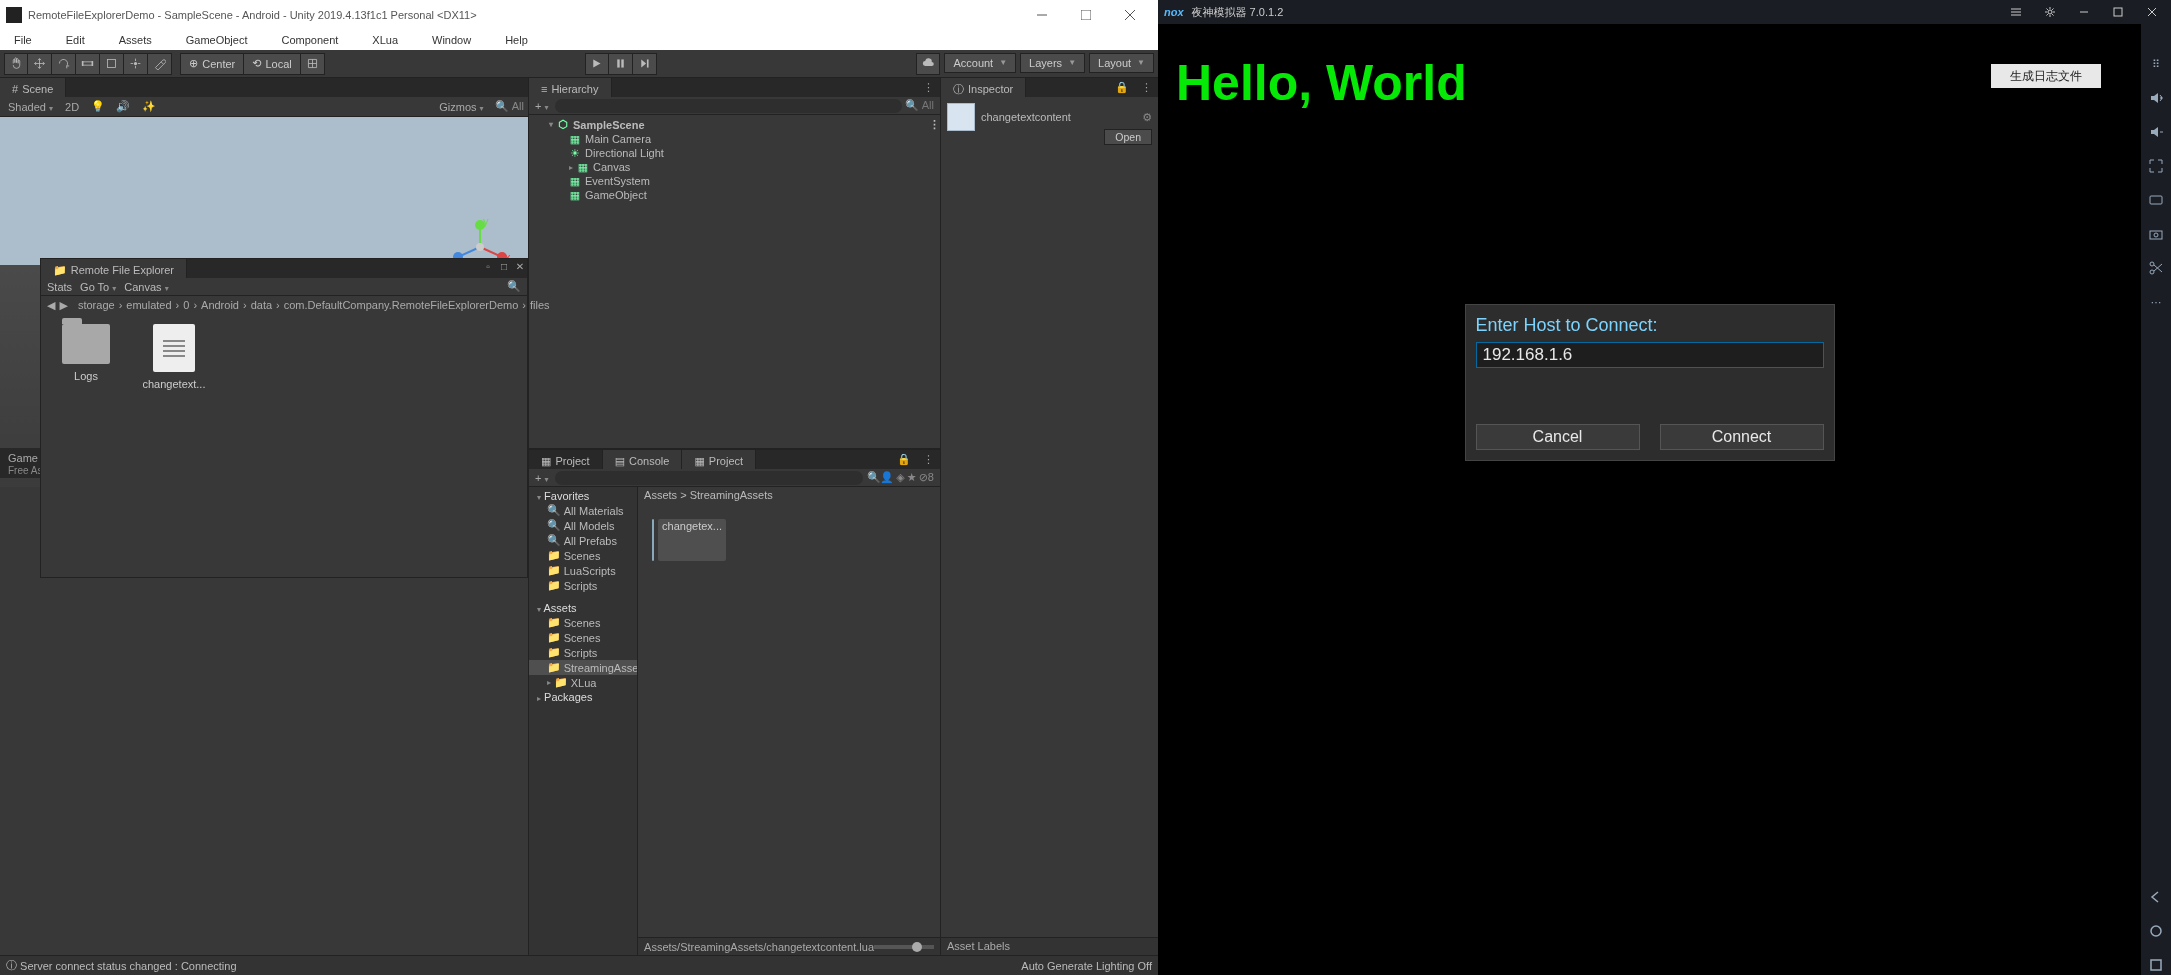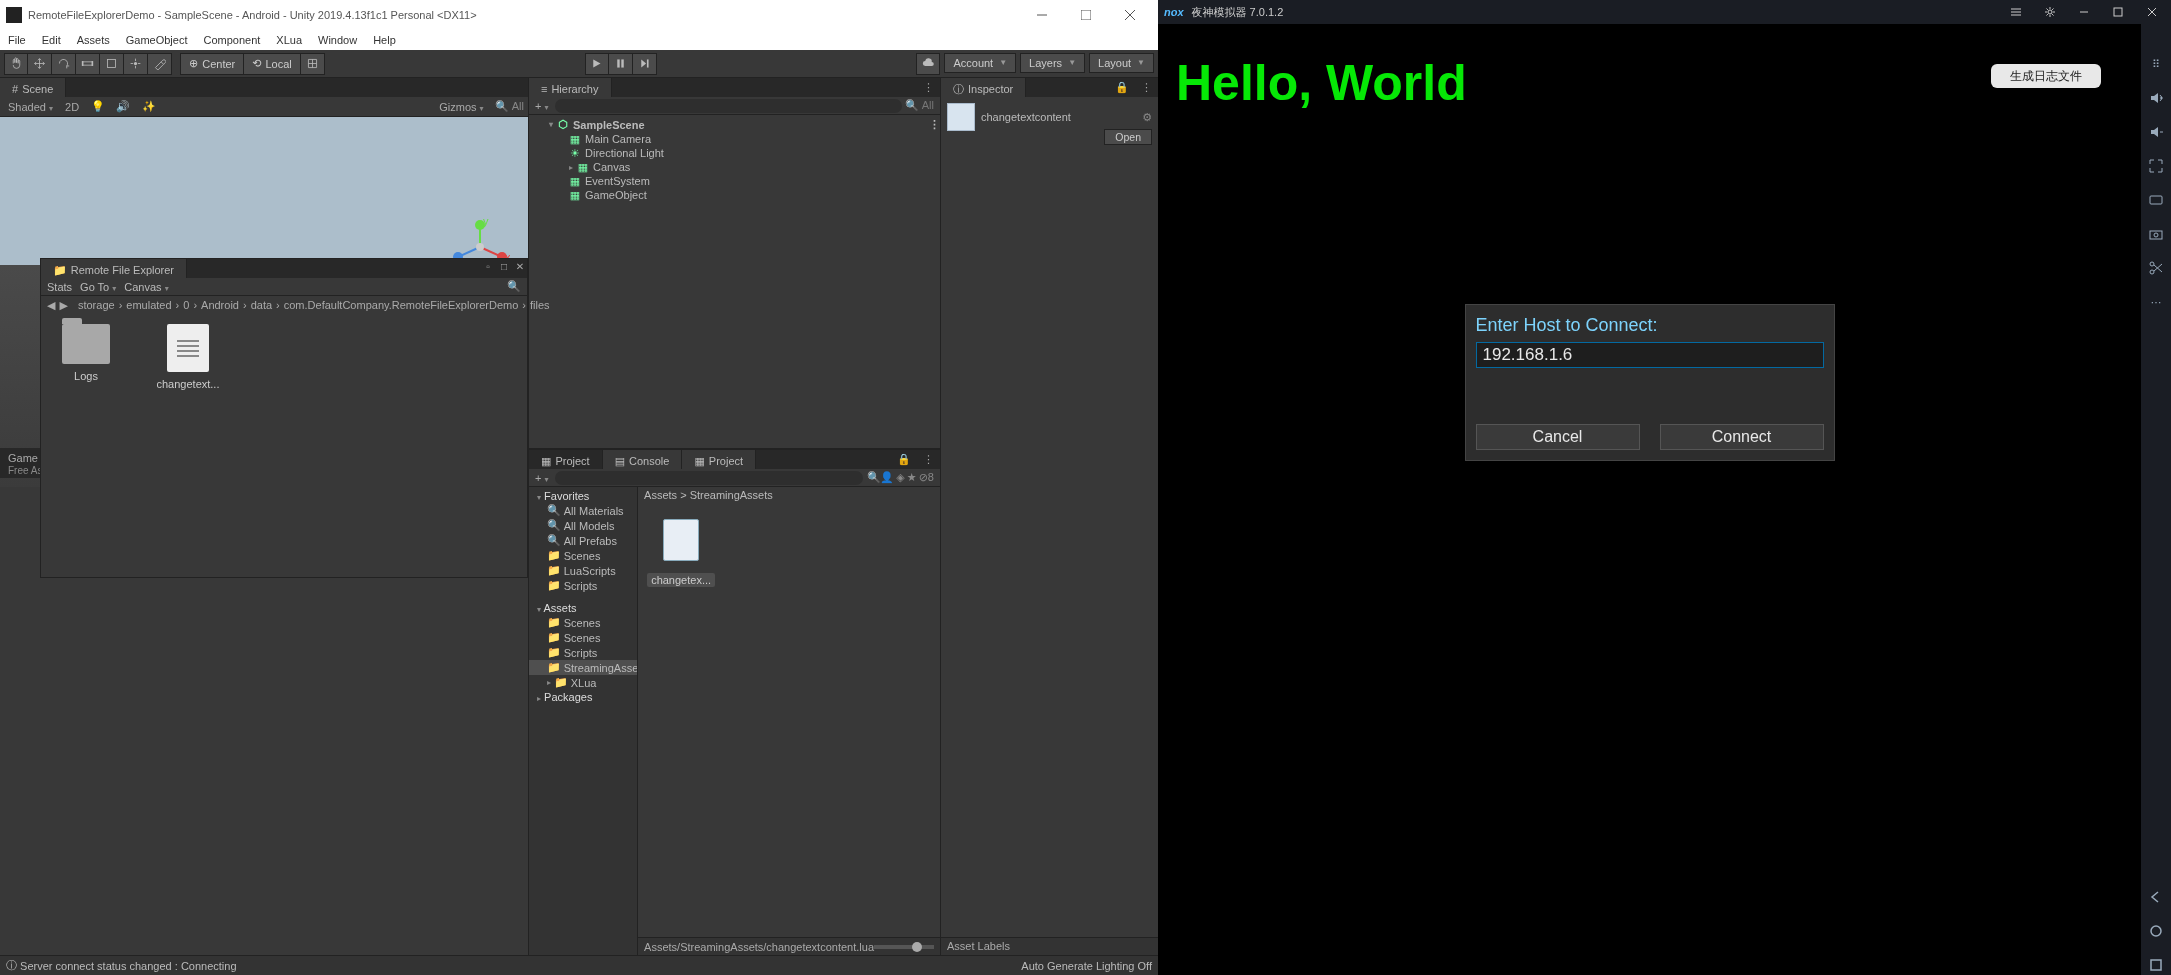--- a/index.html
+++ b/index.html
@@ -3,21 +3,21 @@
 <meta charset="utf-8">
 <style>
 *{margin:0;padding:0;box-sizing:border-box;font-family:"Segoe UI",Arial,sans-serif;font-size:11px;user-select:none}
 html,body{width:2171px;height:975px;overflow:hidden;background:#000}
 .root{display:flex;width:100%;height:100%}
 .unity{width:1158px;height:100%;display:flex;flex-direction:column;background:#383838}
 .titlebar{height:30px;background:#fff;color:#555;display:flex;align-items:center;padding:0 6px;font-size:12px}
 .titlebar .sp{flex:1}
 .winbtn{width:44px;height:30px;display:flex;align-items:center;justify-content:center;color:#555}
 .winbtn svg{width:10px;height:10px}
-.menubar{height:20px;background:#fff;color:#333;display:flex;align-items:center;gap:0}
+.menubar{height:20px;background:#fff;color:#333;display:flex;align-items:center;padding-left:6px;gap:18px}
 .menubar span{padding:2px 8px}
 .toolbar{height:28px;background:#383838;display:flex;align-items:center;border-bottom:1px solid #222}
 .tbgroup{display:flex}
 .tbbtn{width:24px;height:22px;background:#4b4b4b;border:1px solid #222;display:flex;align-items:center;justify-content:center;color:#bbb}
 .tbbtn+ .tbbtn{border-left:none}
 .tbbtn svg{width:13px;height:13px}
 .tbbtn.wide{width:auto;padding:0 8px;gap:4px;font-size:11px;color:#ccc}
 .center{margin:0 auto;display:flex;gap:0}
 .ddbtn{height:20px;background:#4b4b4b;border:1px solid #222;color:#ccc;display:flex;align-items:center;padding:0 8px;gap:6px;font-size:11px}
 .ddbtn .arr{font-size:8px;color:#999}
@@ -28,21 +28,21 @@
 .tabb{min-width:60px;background:#383838;color:#bbb;padding:3px 12px 0;border-right:1px solid #222;display:flex;align-items:center;gap:4px}
 .scenebar{height:20px;background:#383838;border-bottom:1px solid #222;display:flex;align-items:center;color:#aaa;font-size:10px;padding-left:4px;gap:4px}
 .sbitem{padding:0 4px}
 .gizmo{position:absolute;right:18px;top:100px;width:60px;height:60px}
 .persp{position:absolute;right:22px;top:170px;color:#888;font-size:10px}
 .gamev{position:absolute;top:370px;height:30px;left:0;right:0;background:#282828;color:#aaa;padding:4px 8px}
 .rfe{position:absolute;top:180px;left:40px;width:488px;height:320px;background:#383838;border:1px solid #222;display:flex;flex-direction:column;z-index:3}
 .rfe .tab{background:#282828}
 .rfe .tbar{height:18px;background:#383838;border-bottom:1px solid #222;display:flex;align-items:center;color:#bbb;padding:0 6px;gap:8px}
 .rfe .crumbs{height:18px;display:flex;align-items:center;color:#aaa;padding:0 6px;gap:4px;font-size:10.5px}
-.rfe .body{flex:1;background:#383838;padding:10px;display:flex;gap:32px;align-items:flex-start}
+.rfe .body{flex:1;background:#383838;padding:10px;display:flex;gap:18px;align-items:flex-start}
 .fitem{width:70px;display:flex;flex-direction:column;align-items:center;gap:6px;color:#ccc;font-size:10.5px}
 .foldericon{width:48px;height:40px;background:#a8a8a8;border-radius:2px;position:relative}
 .foldericon::before{content:"";position:absolute;top:-6px;left:0;width:20px;height:6px;background:#a8a8a8;border-radius:2px 2px 0 0}
 .fileicon{width:42px;height:48px;background:#eee;border-radius:2px;display:flex;flex-direction:column;justify-content:center;align-items:center;gap:3px}
 .fileicon div{width:22px;height:2px;background:#888}
 .closex{margin-left:auto;display:flex;gap:2px}
 .closex span{width:14px;height:14px;display:flex;align-items:center;justify-content:center;color:#aaa;font-size:10px}
 .midcol{width:412px;display:flex;flex-direction:column;border-left:1px solid #222}
 .hierv{height:370px;display:flex;flex-direction:column}
 .hbar{height:18px;background:#383838;border-bottom:1px solid #222;display:flex;align-items:center;padding:0 6px;color:#aaa}
@@ -55,21 +55,21 @@
 .ptabrow{height:19px;background:#282828;display:flex}
 .psplit{flex:1;display:flex;min-height:0}
 .ptree{width:110px;background:#333;color:#bbb;border-right:1px solid #222;overflow:hidden;padding-top:2px}
 .prow{padding:1px 4px 1px 8px;font-size:11px;white-space:nowrap}
 .prow.h{font-weight:400;color:#ddd}
 .prow.sub{padding-left:18px;display:flex;align-items:center;gap:3px}
 .prow.sel{background:#4f4f4f}
 .pcontent{flex:1;display:flex;flex-direction:column;background:#383838}
 .pbread{height:18px;background:#383838;color:#bbb;padding:2px 6px;font-size:11px}
 .pgrid{flex:1;padding:14px}
-.passet{width:58px;display:flex;flex-direction:column;align-items:center;gap:12px;color:#ccc;font-size:10px}
+.passet{width:58px;display:flex;flex-direction:row;gap:4px;color:#ccc;font-size:10px}
 .passet .nm{background:#4f4f4f;padding:1px 4px;border-radius:2px}
 .luaicon{width:36px;height:42px;background:#e8eef5;border:1px solid #8ab;border-radius:2px}
 .pfoot{height:18px;background:#333;color:#aaa;padding:2px 6px;border-top:1px solid #222;display:flex;align-items:center}
 .pfoot .slider{margin-left:auto;width:60px;height:4px;background:#555;position:relative}
 .pfoot .slider::after{content:"";position:absolute;right:12px;top:-3px;width:10px;height:10px;background:#aaa;border-radius:50%}
 .rightcol{width:218px;display:flex;flex-direction:column;border-left:1px solid #222}
 .insp{flex:1;display:flex;flex-direction:column}
 .ibody{flex:1;background:#383838;padding:6px;color:#bbb}
 .irow{display:flex;align-items:center;gap:6px}
 .openbtn{margin-left:auto;margin-top:6px;background:#4b4b4b;border:1px solid #222;color:#ccc;padding:1px 10px;font-size:10.5px}
@@ -77,21 +77,21 @@
 .status{height:20px;background:#333;color:#bbb;display:flex;align-items:center;padding:0 6px;font-size:11px;border-top:1px solid #222}
 .status .sp{flex:1}
 .nox{flex:1;background:#000;display:flex;flex-direction:column;position:relative}
 .noxtitle{height:24px;background:#1a1d24;color:#ccc;display:flex;align-items:center;padding:0 6px;gap:8px;font-size:12px}
 .noxtitle .sp{flex:1}
 .nbtn{width:26px;height:22px;display:flex;align-items:center;justify-content:center;color:#ccc}
 .nbtn svg{width:12px;height:12px}
 .noxbody{flex:1;position:relative;display:flex}
 .noxscreen{flex:1;position:relative}
 .hello{position:absolute;top:30px;left:18px;color:#06e806;font-size:50px;font-weight:700;font-family:Arial}
-.genbtn{position:absolute;top:40px;right:40px;width:110px;height:24px;background:#e8e8e8;color:#222;display:flex;align-items:center;justify-content:center;font-size:12px;border-radius:6px}
+.genbtn{position:absolute;top:40px;right:40px;width:110px;height:24px;background:#e8e8e8;color:#222;display:flex;align-items:center;justify-content:center;font-size:12px;border-radius:0}
 .dialog{position:absolute;top:280px;left:50%;transform:translateX(-50%);width:370px;background:#2d2d2d;border:1px solid #444;padding:10px}
 .dialog .dlbl{color:#7dd3fc;font-size:18px;margin-bottom:6px}
 .dialog input{width:100%;height:26px;background:#1e1e1e;border:1px solid #0369a1;color:#e8e8e8;padding:0 6px;font-size:17px}
 .dialog .drow{display:flex;gap:20px;margin-top:56px}
 .dialog button{flex:1;height:26px;background:#3a3a3a;border:1px solid #555;color:#e8e8e8;font-size:16px}
 .noxside{width:30px;background:#1a1d24;display:flex;flex-direction:column;align-items:center;padding-top:30px;gap:14px}
 .noxside .sbtn{width:20px;height:20px;color:#9ab;display:flex;align-items:center;justify-content:center}
 .noxside .sbtn svg{width:16px;height:16px}
 .searchbox{flex:1;background:#2e2e2e;height:14px;border-radius:7px;margin-left:6px}
 .tri{font-size:8px;color:#888}

